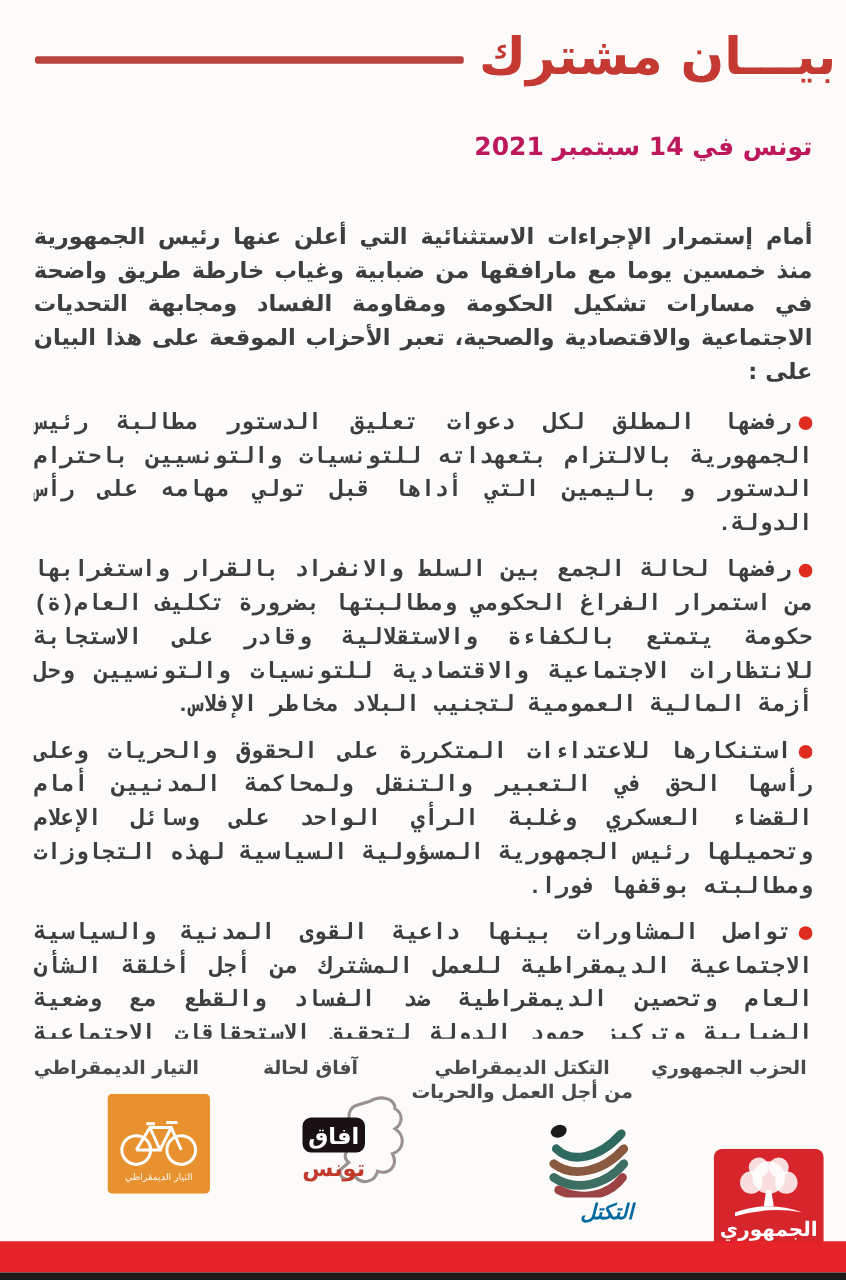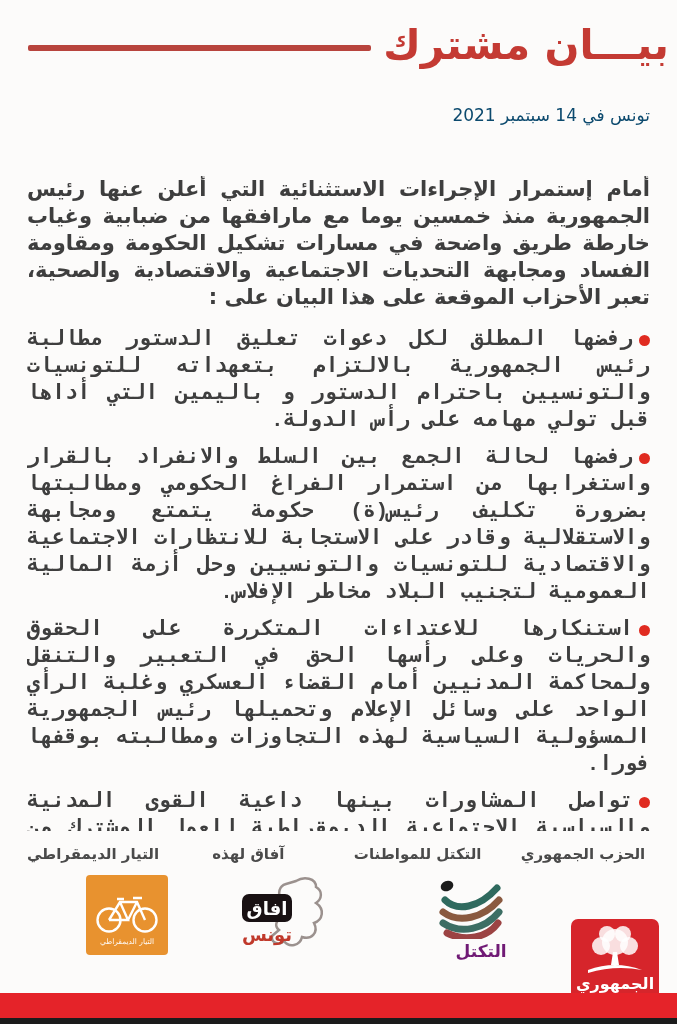--- a/index.html
+++ b/index.html
@@ -26,29 +26,29 @@
     line-height: 1.25; white-space: nowrap;
   }
   .title-line {
     flex: 1; height: 6px;
     background: #b8443d;
     margin: 4px 12px 0 28px;
     border-radius: 2px;
   }
   .date {
     position: absolute; top: 105px; right: 27px;
-    font-size: 17px; font-weight: normal; color: #0c4a6e;
+    font-size: 20px; font-weight: bold; color: #be185d;
   }
 
   
   .body {
     position: absolute; top: 176px; right: 27px; left: 27px; height: 655px;
     overflow: hidden;
     color: #3e3e3e;
-    font-size: 21px; font-weight: bold;
+    font-size: 18px; font-weight: bold;
     line-height: 27px;
     text-align: justify;
   }
   .intro { margin-bottom: 15px; }
   .bullet { margin-bottom: 10px; font-family: Liberation Mono, monospace; }
   .dot {
     display: inline-block;
     width: 11px; height: 11px; border-radius: 50%;
     background: #e02b20;
     margin-inline-end: 6px;
@@ -66,21 +66,21 @@
   .party-ettakatol  { width: 178px; }
   .party-afek       { width: 160px; }
   .party-current    { width: 150px; }
   .party-name {
     font-size: 15px; font-weight: bold; color: #4a4a4a;
     text-align: center; line-height: 19px; white-space: nowrap;
   }
   .logo { margin-top: 11px; }
   .tk-caption {
     margin-top: 2px;
-    font-size: 17px; font-weight: bold; color: #701a75;
+    font-size: 17px; font-weight: bold; color: #0369a1; font-style: italic;
   }
   svg text { font-family: "DejaVu Sans", "Liberation Sans", sans-serif; }
 
   
   .redbar   { position: absolute; left: 0; right: 0; bottom: 6px; height: 25px; background: #e52329; }
   .blackbar { position: absolute; left: 0; right: 0; bottom: 0;  height: 6px;  background: #1b1b1b; }
 </style>
 </head>
 <body>
 
@@ -89,21 +89,21 @@
   <div class="titlebar">
     <h1 class="title-text">بيـــان مشترك</h1>
     <div class="title-line"></div>
   </div>
   <div class="date">تونس في 14 سبتمبر 2021</div>
 
   <div class="body">
     <p class="intro">أمام إستمرار الإجراءات الاستثنائية التي أعلن عنها رئيس الجمهورية منذ خمسين يوما مع مارافقها من ضبابية وغياب خارطة طريق واضحة في مسارات تشكيل الحكومة ومقاومة الفساد ومجابهة التحديات الاجتماعية والاقتصادية والصحية، تعبر الأحزاب الموقعة على هذا البيان على :</p>
 
     <p class="bullet"><span class="dot"></span><span>رفضها المطلق لكل دعوات تعليق الدستور مطالبة رئيس الجمهورية بالالتزام بتعهداته للتونسيات والتونسيين باحترام الدستور و باليمين التي أداها قبل تولي مهامه على رأس الدولة.</span></p>
-    <p class="bullet"><span class="dot"></span><span>رفضها لحالة الجمع بين السلط والانفراد بالقرار واستغرابها من استمرار الفراغ الحكومي ومطالبتها بضرورة تكليف رئيس(ة) حكومة يتمتع ومجابهة والاستقلالية وقادر على الاستجابة للانتظارات الاجتماعية والاقتصادية للتونسيات والتونسيين وحل أزمة المالية العمومية لتجنيب البلاد مخاطر الإفلاس.</span></p>
+    <p class="bullet"><span class="dot"></span><span>رفضها لحالة الجمع بين السلط والانفراد بالقرار واستغرابها من استمرار الفراغ الحكومي ومطالبتها بضرورة تكليف العام(ة) حكومة يتمتع بالكفاءة والاستقلالية وقادر على الاستجابة للانتظارات الاجتماعية والاقتصادية للتونسيات والتونسيين وحل أزمة المالية العمومية لتجنيب البلاد مخاطر الإفلاس.</span></p>
     <p class="bullet"><span class="dot"></span><span>استنكارها للاعتداءات المتكررة على الحقوق والحريات وعلى رأسها الحق في التعبير والتنقل ولمحاكمة المدنيين أمام القضاء العسكري وغلبة الرأي الواحد على وسائل الإعلام وتحميلها رئيس الجمهورية المسؤولية السياسية لهذه التجاوزات ومطالبته بوقفها فورا.</span></p>
     <p class="bullet"><span class="dot"></span><span>تواصل المشاورات بينها داعية القوى المدنية والسياسية الاجتماعية الديمقراطية للعمل المشترك من أجل أخلقة الشأن العام وتحصين الديمقراطية ضد الفساد والقطع مع وضعية الضبابية وتركيز جهود الدولة لتحقيق الاستحقاقات الاجتماعية والاقتصادية للمواطنات والمواطنين.</span></p>
     <p class="bullet"><span>رفضها لكل المبادرات الفردية لفرض مسار سياسي على البلاد وتمسكها بالتشاركية والحوار كمنهج لإدارة الشأن العام في إطار ديمقراطي.</span></p>
   </div>
 
   <div class="footer">
 
     <div class="party party-republican">
       <div class="party-name">الحزب الجمهوري</div>
       <svg class="logo" width="88" height="82" viewBox="0 0 88 82">
@@ -115,35 +115,36 @@
           <circle cx="36" cy="15" r="8" opacity="0.85"></circle>
           <circle cx="52" cy="15" r="8" opacity="0.85"></circle>
           <path d="M42 33 L40 46 L48 46 L46 33 Z"></path>
           <path d="M17 51 Q44 41 71 51 Q44 46 17 54 Z"></path>
         </g>
         <text x="44" y="70" text-anchor="middle" font-size="16" font-weight="bold" fill="#ffffff">الجمهوري</text>
       </svg>
     </div>
 
     <div class="party party-ettakatol">
-      <div class="party-name">التكتل للمواطنات</div>
+      <div class="party-name">التكتل الديمقراطي</div>
+      <div class="party-name">من أجل العمل والحريات</div>
       <svg class="logo" width="72" height="64" viewBox="0 0 72 64">
         <g fill="none" stroke-linecap="round" stroke-width="7">
           <ellipse cx="12" cy="11" rx="6.5" ry="5" fill="#1b1b1b" stroke="none" transform="rotate(-20 12 11)"></ellipse>
           <path d="M10 25 C 22 37, 44 33, 62 13" stroke="#2f6a5e"></path>
           <path d="M8 37 C 24 49, 48 43, 64 25" stroke="#8a5a40"></path>
           <path d="M8 48 C 26 60, 50 54, 64 37" stroke="#3d6e64"></path>
           <path d="M12 58 C 30 67, 52 63, 63 48" stroke="#9c4343"></path>
         </g>
       </svg>
       <div class="tk-caption">التكتل</div>
     </div>
 
     <div class="party party-afek">
-      <div class="party-name">آفاق لهذه</div>
+      <div class="party-name">آفاق لحالة</div>
       <svg class="logo" width="92" height="78" viewBox="0 0 92 78">
         <path d="M60 6 C 68 1, 80 3, 80 12 C 87 16, 86 24, 80 28 C 89 34, 87 45, 78 48 C 83 58, 75 65, 66 62 C 64 71, 53 73, 48 66 C 43 71, 35 68, 36 61 L 43 55 C 38 51, 40 45, 46 43 L 46 24 C 41 19, 43 11, 50 9 Z" fill="none" stroke="#9b918e" stroke-width="2.5"></path>
         <rect x="6" y="19" width="50" height="28" rx="7" fill="#191113"></rect>
         <text x="31" y="40" text-anchor="middle" font-size="18" font-weight="bold" fill="#ffffff">افاق</text>
         <text x="31" y="66" text-anchor="middle" font-size="18" font-weight="bold" fill="#c0392b">تونس</text>
       </svg>
     </div>
 
     <div class="party party-current">
       <div class="party-name">التيار الديمقراطي</div>

